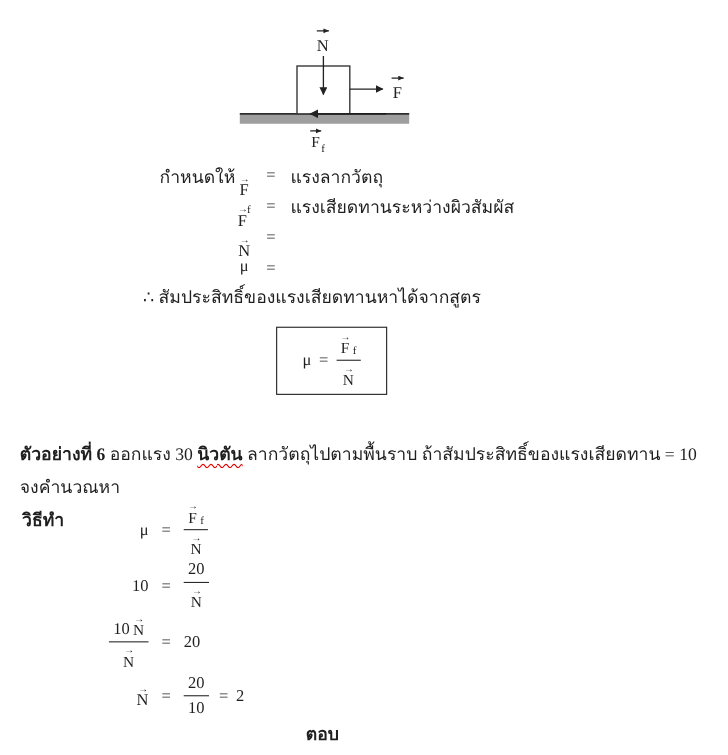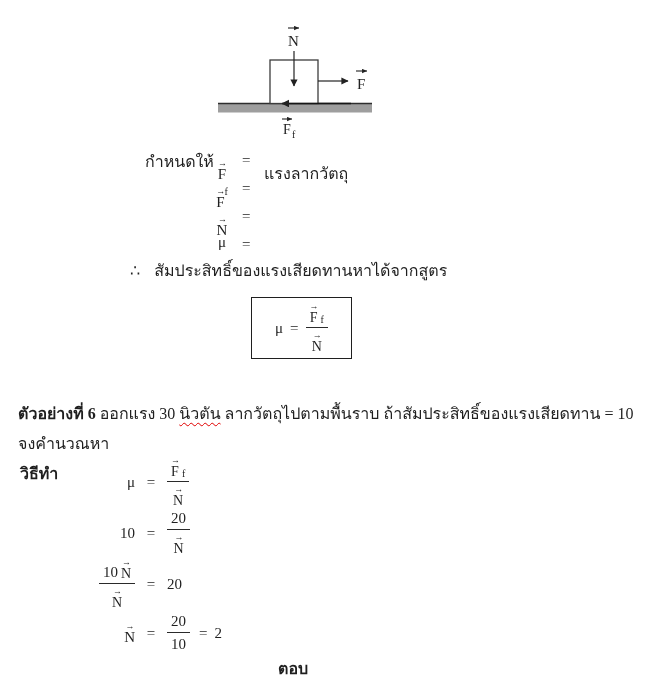--- a/index.html
+++ b/index.html
@@ -22,34 +22,34 @@
   
   .frac { display:inline-flex; flex-direction:column; align-items:center; vertical-align:middle; }
   .frac .num { padding:0 4px 2px; border-bottom:1px solid #2a2a2a; display:flex; align-items:flex-end; gap:3px; justify-content:center; }
   .frac .den { padding-top:3px; display:flex; justify-content:center; }
 
   
   .def-row { position:absolute; left:0; width:538px; height:27px;padding-left:16px; }
   .d-given { position:absolute; left:145px; top:2px; }
   .d-sym   { position:absolute; left:205px; top:0;  width:34px; text-align:center; }
   .d-eq    { position:absolute; left:242px; top:2px; font-size:15px; }
-  .d-desc  { position:absolute; left:264px; top:14px; }
+  .d-desc  { position:absolute; left:264px; top:2px; }
 
   
   #formula-box {
     left:251px; top:297px; width:101px; height:62px;
     border:1.5px solid #1f1f1f; display:flex; align-items:center; justify-content:center; gap:7px;
     font-size:15px;
   }
 
   
   #example { left:18px; top:399px; width:632px; line-height:30px; }
   .squiggle {
     text-decoration-line:underline; text-decoration-style:wavy;
-    text-decoration-color:#e00000; text-decoration-thickness:1px; text-underline-offset:3px;
+    text-decoration-color:#e00000; text-decoration-thickness:1px; text-underline-offset:3px;font-weight:bold;
   }
 
   
   #math { left:60px; top:456px; width:300px; }
   .m-row { display:flex; align-items:center; }
   .m-lhs { width:75px; display:flex; justify-content:flex-end; align-items:center; font-size:15px; }
   .m-eq  { width:32px; text-align:center; font-size:15px; }
   .m-rhs { display:flex; align-items:center; font-size:15px; }
   .m1 { min-height:52px; } .m2 { min-height:50px; } .m3 { min-height:48px; } .m4 { min-height:46px; }
 
@@ -102,40 +102,41 @@
   </div>
 
   <div class="def-row" style="top:178px;">
     <span class="d-sym">
       <span class="vec">
           <span class="va">→</span>
           <span class="vb">F</span>
         </span><span class="vs">f</span>
     </span>
     <span class="d-eq">=</span>
+    <span class="d-desc thai">แรงเสียดทานระหว่างผิวสัมผัส</span>
   </div>
 
   <div class="def-row" style="top:206px;">
     <span class="d-sym">
       <span class="vec">
           <span class="va">→</span>
           <span class="vb">N</span>
         </span>
     </span>
     <span class="d-eq">=</span>
   </div>
 
   <div class="def-row" style="top:234px;">
     <span class="d-sym" style="font-size:15px;">μ</span>
     <span class="d-eq">=</span>
   </div>
 
   <div class="abs thai" style="left:130px; top:261px;">
     <span>∴</span>
-    <span style="margin-left:10px;">สัมประสิทธิ์ของแรงเสียดทานหาได้จากสูตร</span>
+    <span style="">สัมประสิทธิ์ของแรงเสียดทานหาได้จากสูตร</span>
   </div>
 
   <div class="abs" id="formula-box">
     <span>μ</span>
     <span>=</span>
     <span class="frac">
       <span class="num">
         <span class="vec">
             <span class="va">→</span>
             <span class="vb" style="font-size:14px;">F</span>

